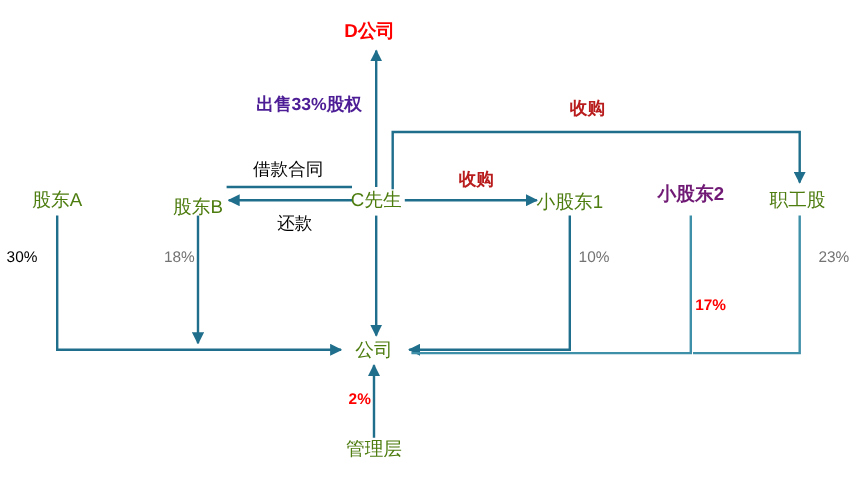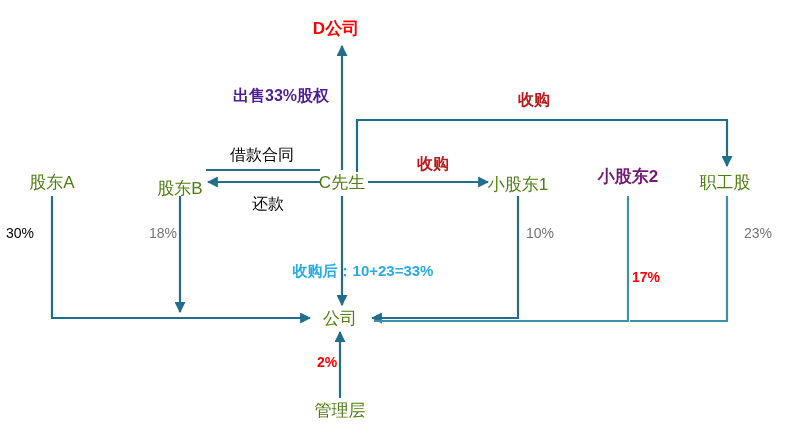--- a/index.html
+++ b/index.html
@@ -90,32 +90,29 @@
   </svg>
 
   <div class="node" style="left:336px;top:28px;color:#FF0000;font-weight:bold;">D公司</div>
   <div class="node" style="left:52px;top:182px;">股东A</div>
   <div class="node" style="left:180px;top:188px;">股东B</div>
   <div class="node" style="left:342px;top:182px;">C先生</div>
   <div class="node" style="left:518px;top:184px;">小股东1</div>
   <div class="node" style="left:628px;top:176px;color:#701a75;font-weight:bold;">小股东2</div>
   <div class="node" style="left:725px;top:182px;">职工股</div>
   <div class="node" style="left:340px;top:318px;">公司</div>
-  <div class="node" style="left:340px;top:410px;">管理层</div>
+  <div class="node" style="left:340px;top:410px;font-family:Liberation Mono, monospace;">管理层</div>
 
   <div class="lbl red" style="left:281px;top:96px;">出售33%股权</div>
   <div class="lbl black" style="left:262px;top:155px;">借款合同</div>
   <div class="lbl black" style="left:268px;top:204px;">还款</div>
   <div class="lbl cyan" style="left:433px;top:164px;">收购</div>
   <div class="lbl cyan" style="left:534px;top:100px;">收购</div>
 
   <div class="lbl pct-black" style="left:20px;top:233px;">30%</div>
   <div class="lbl pct-cyan" style="left:163px;top:233px;">18%</div>
   <div class="lbl pct-cyan" style="left:540px;top:233px;">10%</div>
   <div class="lbl pct-red" style="left:646px;top:233px;margin-top:44px;">17%</div>
   <div class="lbl pct-cyan" style="left:758px;top:233px;">23%</div>
   <div class="lbl pct-red" style="left:327px;top:362px;">2%</div>
 
-  <div class="lbl afteracq" style="left:363px;top:270px;">
-    <span class="seg-cyan">收购后：</span><span class="seg-cyan2">10+23=33%</span>
-  </div>
 
 </div>
 
 </body></html>

